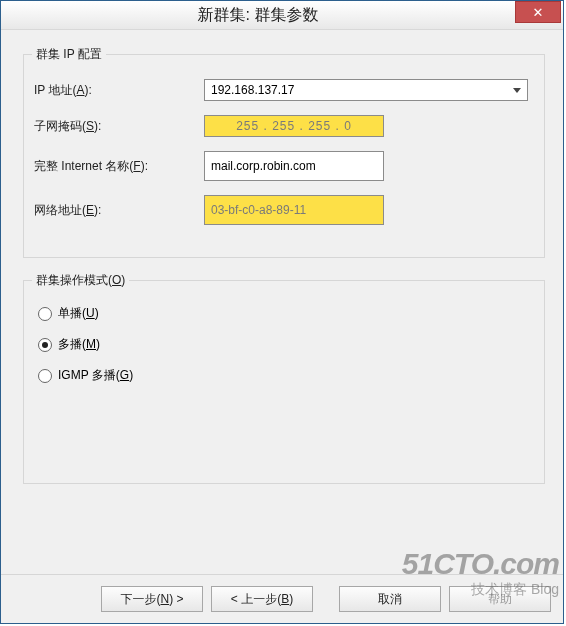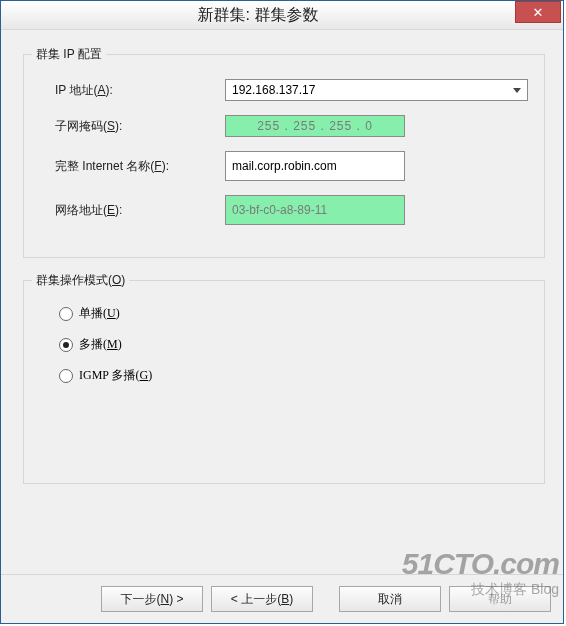--- a/index.html
+++ b/index.html
@@ -52,21 +52,21 @@
     border: 1px solid #a83838;
   }
   .body {
     flex: 1;
     padding: 24px 18px 10px 22px;
     position: relative;
   }
   .group {
     border: 1px solid #d6d6d6;
     border-radius: 0;
-    padding: 14px 16px 18px 31px;
+    padding: 14px 16px 18px 10px;
     margin-bottom: 22px;
     position: relative;
   }
   .group-title {
     position: absolute;
     top: -9px;
     left: 8px;
     background: #f0f0f0;
     padding: 0 4px;
     font-size: 12px;
@@ -106,40 +106,39 @@
     border: 1px solid #8b8b8b;
     background: #fff;
     padding: 0 6px;
     display: flex;
     align-items: center;
     box-sizing: border-box;
     color: #000;
   }
   .textbox.disabled, .ipbox.disabled {
     color: #7a7a7a;
-    background: #86efac;
+    background: #fde047;
   }
   .ipbox {
     width: 180px;
     height: 22px;
     border: 1px solid #8b8b8b;
     background: #fff;
     display: flex;
     align-items: center;
     justify-content: space-evenly;
     box-sizing: border-box;
     letter-spacing: 1px;
     font-family: Tahoma, sans-serif;
   }
   .radio-row {
     display: flex;
     align-items: center;
     margin: 10px 0 14px 4px;
     cursor: default;
-    font-family: Liberation Serif, serif;
   }
   .radio {
     width: 12px; height: 12px;
     border: 1px solid #666;
     border-radius: 50%;
     margin-right: 6px;
     display: inline-flex;
     align-items: center;
     justify-content: center;
     background: #fff;

